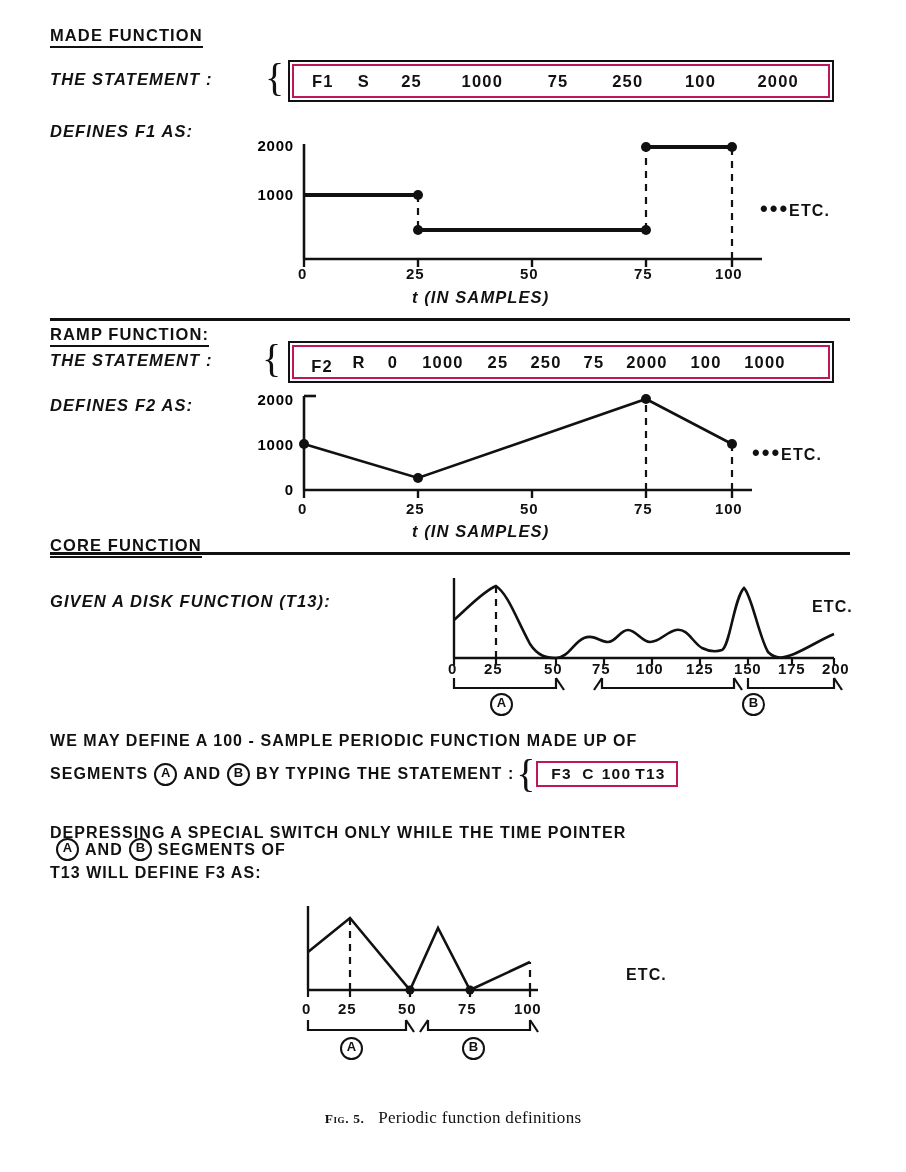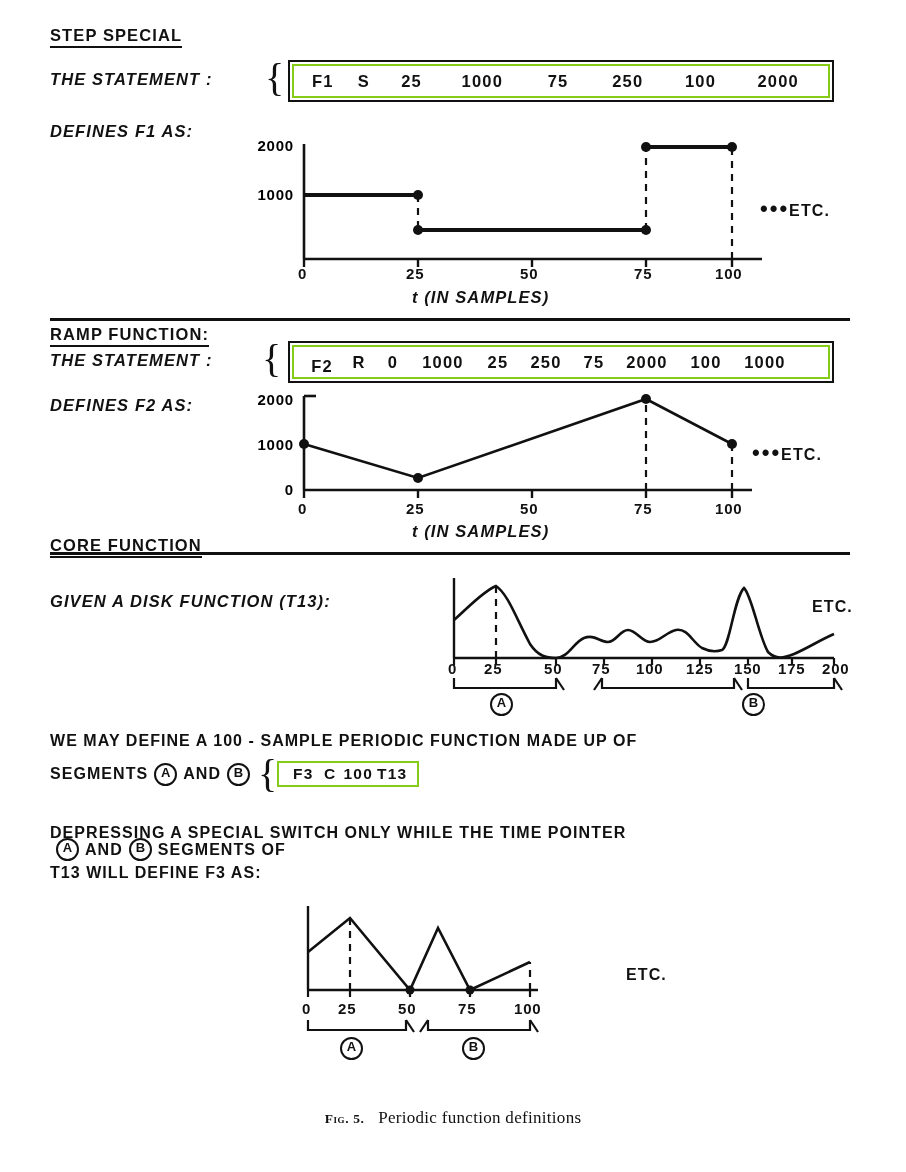--- a/index.html
+++ b/index.html
@@ -22,21 +22,21 @@
     font-size:16.5px;
     letter-spacing:1.1px;
     font-weight:600;
     border-bottom:2px solid #111;
     display:inline-block;
     padding-bottom:1px;
     white-space:nowrap;
   }
   .rule { background:#111; height:3px; }
   .stmt-box {
-    border:2px solid #84cc16;
+    border:2px solid #be185d;
     box-sizing:border-box;
     display:flex;
     align-items:center;
     font-size:16.5px;
     letter-spacing:1.2px;
     font-weight:600;
     padding:4px 8px;
     white-space:nowrap;
   }
   .stmt-box.dbl { box-shadow:0 0 0 2px #fff, 0 0 0 4px #111; }
@@ -75,21 +75,21 @@
     font-weight:700;
     letter-spacing:0;
     vertical-align:-3px;
   }
   svg { display:block; overflow:visible; }
 </style>
 </head>
 <body>
 
 <div class="abs" style="left:50px; top:26px;">
-  <span class="underline-head">STEP SPECIAL</span>
+  <span class="underline-head">MADE FUNCTION</span>
 </div>
 
 <div class="abs" style="left:50px; top:70px;">
   <span class="lbl">THE STATEMENT :</span>
 </div>
 <div class="abs" style="left:265px; top:58px;">
   <span class="brace">{</span>
 </div>
 <div class="abs stmt-box dbl" style="left:292px; top:64px; width:538px; height:34px;">
   <span style="width:42px; text-align:center;">F1</span>
@@ -290,20 +290,21 @@
 </div>
 
 <div class="abs" style="left:50px; top:730px;">
   <span class="para">WE MAY DEFINE A 100 - SAMPLE PERIODIC FUNCTION MADE UP OF</span>
 </div>
 <div class="abs" style="left:50px; top:754px; display:flex; align-items:center;">
   <span class="para">SEGMENTS</span>
   <span class="circled" style="margin:0 6px;">A</span>
   <span class="para">AND</span>
   <span class="circled" style="margin:0 6px;">B</span>
+  <span class="para">BY TYPING THE STATEMENT :</span>
   <span class="brace" style="margin-left:2px;">{</span>
   <span class="stmt-box" style="height:26px; margin-left:0px; font-size:15.5px;">
     <span style="width:32px; text-align:center;">F3</span>
     <span style="width:22px; text-align:center;">C</span>
     <span style="width:34px; text-align:center;">100</span>
     <span style="width:34px; text-align:center;">T13</span>
   </span>
 </div>
 
 <div class="abs" style="left:50px; top:814px;margin-top:8px;">

